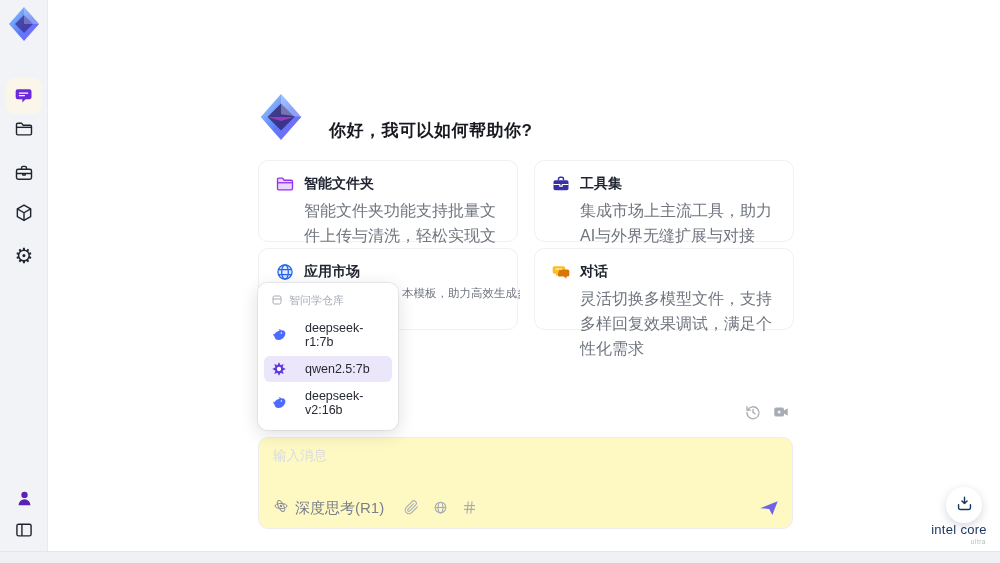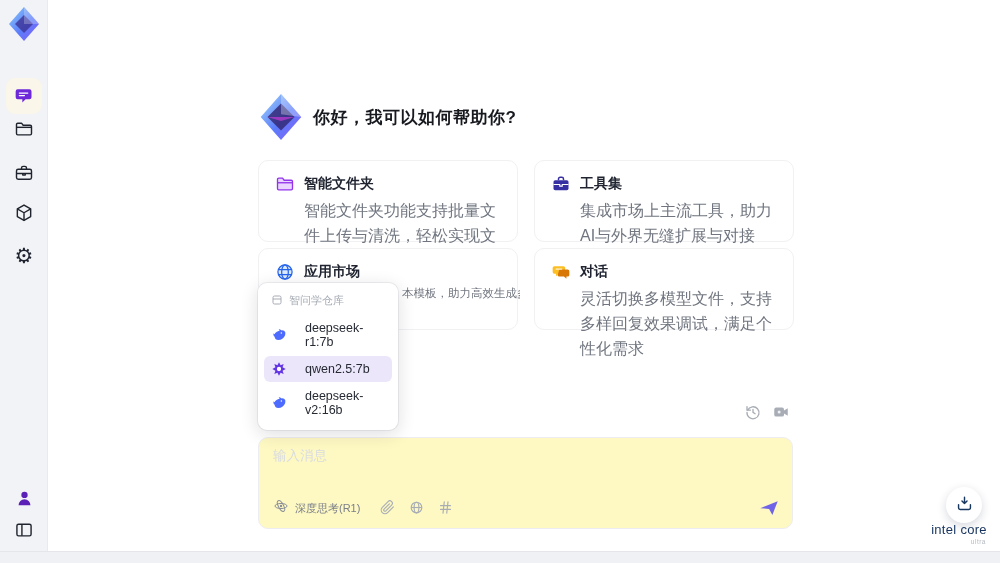--- a/index.html
+++ b/index.html
@@ -9,21 +9,21 @@
 
   
   .sidebar { position:absolute; left:0; top:0; width:48px; height:563px; background:#f2f3f6; border-right:1px solid #e9eaee; }
   .app-logo { position:absolute; left:7px; top:6px; width:34px; height:36px; }
   .nav-item { position:absolute; left:14px; width:20px; height:20px; display:flex; align-items:center; justify-content:center; cursor:pointer; }
   .nav-active-box { position:absolute; left:6px; top:78px; width:36px; height:36px; background:#fbf6ea; border-radius:9px; display:flex; align-items:center; justify-content:center; cursor:pointer; }
   .nav-item svg, .nav-active-box svg { display:block; }
   .gear-glyph { font-size:21px; color:#1f2430; line-height:20px; }
 
   
-  .greeting { position:absolute; left:258px; top:92px; display:flex; align-items:center; gap:9px; }
+  .greeting { position:absolute; left:258px; top:92px; display:flex; align-items:flex-end; gap:25px; }
   .greeting-logo { width:46px; height:50px; }
   .greeting-text { font-size:17px; font-weight:bold; color:#17191f; letter-spacing:.5px; }
 
   
   .cards { position:absolute; left:258px; top:160px; width:536px; display:grid; grid-template-columns:260px 260px; column-gap:16px; row-gap:6px; }
   .card { width:260px; height:82px; background:#fff; border:1px solid #f1f1f4; border-radius:10px; padding:13px 16px; cursor:pointer; }
   .card-head { display:flex; align-items:center; gap:9px; }
   .card-title { font-size:14px; font-weight:bold; color:#1f2430; }
   .card-desc { margin-top:5px; margin-left:29px; font-size:16px; line-height:1.55; color:#70757f; }
   .card-icon { width:20px; height:20px; flex:0 0 20px; }
@@ -41,21 +41,21 @@
   .selector-label { font-size:12.5px; color:#2a2e38; }
   .row-tools { position:absolute; left:744px; top:403px; display:flex; gap:10px; }
   .row-tools .tbtn { width:18px; height:18px; cursor:pointer; }
 
   
   .composer { position:absolute; left:258px; top:437px; width:535px; height:92px; background:#fef9c3; border:1px solid #ededf1; border-radius:10px; }
   .composer-input { position:absolute; left:14px; top:10px; width:480px; border:none; outline:none; font-size:13.5px; color:#333; background:transparent; font-family:inherit; }
   .composer-input::placeholder { color:#d8dbe1; }
   .composer-bar { position:absolute; left:14px; right:12px; bottom:9px; display:flex; align-items:center; }
   .deep-think { display:flex; align-items:center; gap:6px; cursor:pointer; }
-  .deep-think-label { font-size:11px; color:#7a7f89; }
+  .deep-think-label { font-size:15px; color:#7a7f89; }
   .c-icons { display:flex; align-items:center; gap:13px; margin-left:20px; }
   .c-icons .cbtn { width:16px; height:16px; cursor:pointer; }
   .send-btn { margin-left:auto; width:22px; height:22px; cursor:pointer; }
 
   
   .fab { position:absolute; left:946px; top:487px; width:36px; height:36px; border-radius:50%; background:#fff; box-shadow:0 3px 10px rgba(30,40,70,.18); display:flex; align-items:center; justify-content:center; cursor:pointer; }
   .intel-badge { position:absolute; left:926px; top:522px; width:66px; text-align:center; }
   .intel-line1 { font-size:13px; color:#15335e; letter-spacing:.3px; }
   .intel-line2 { font-size:6.5px; color:#b4bac3; text-align:right; padding-right:6px; margin-top:1px; letter-spacing:.5px; }
 

